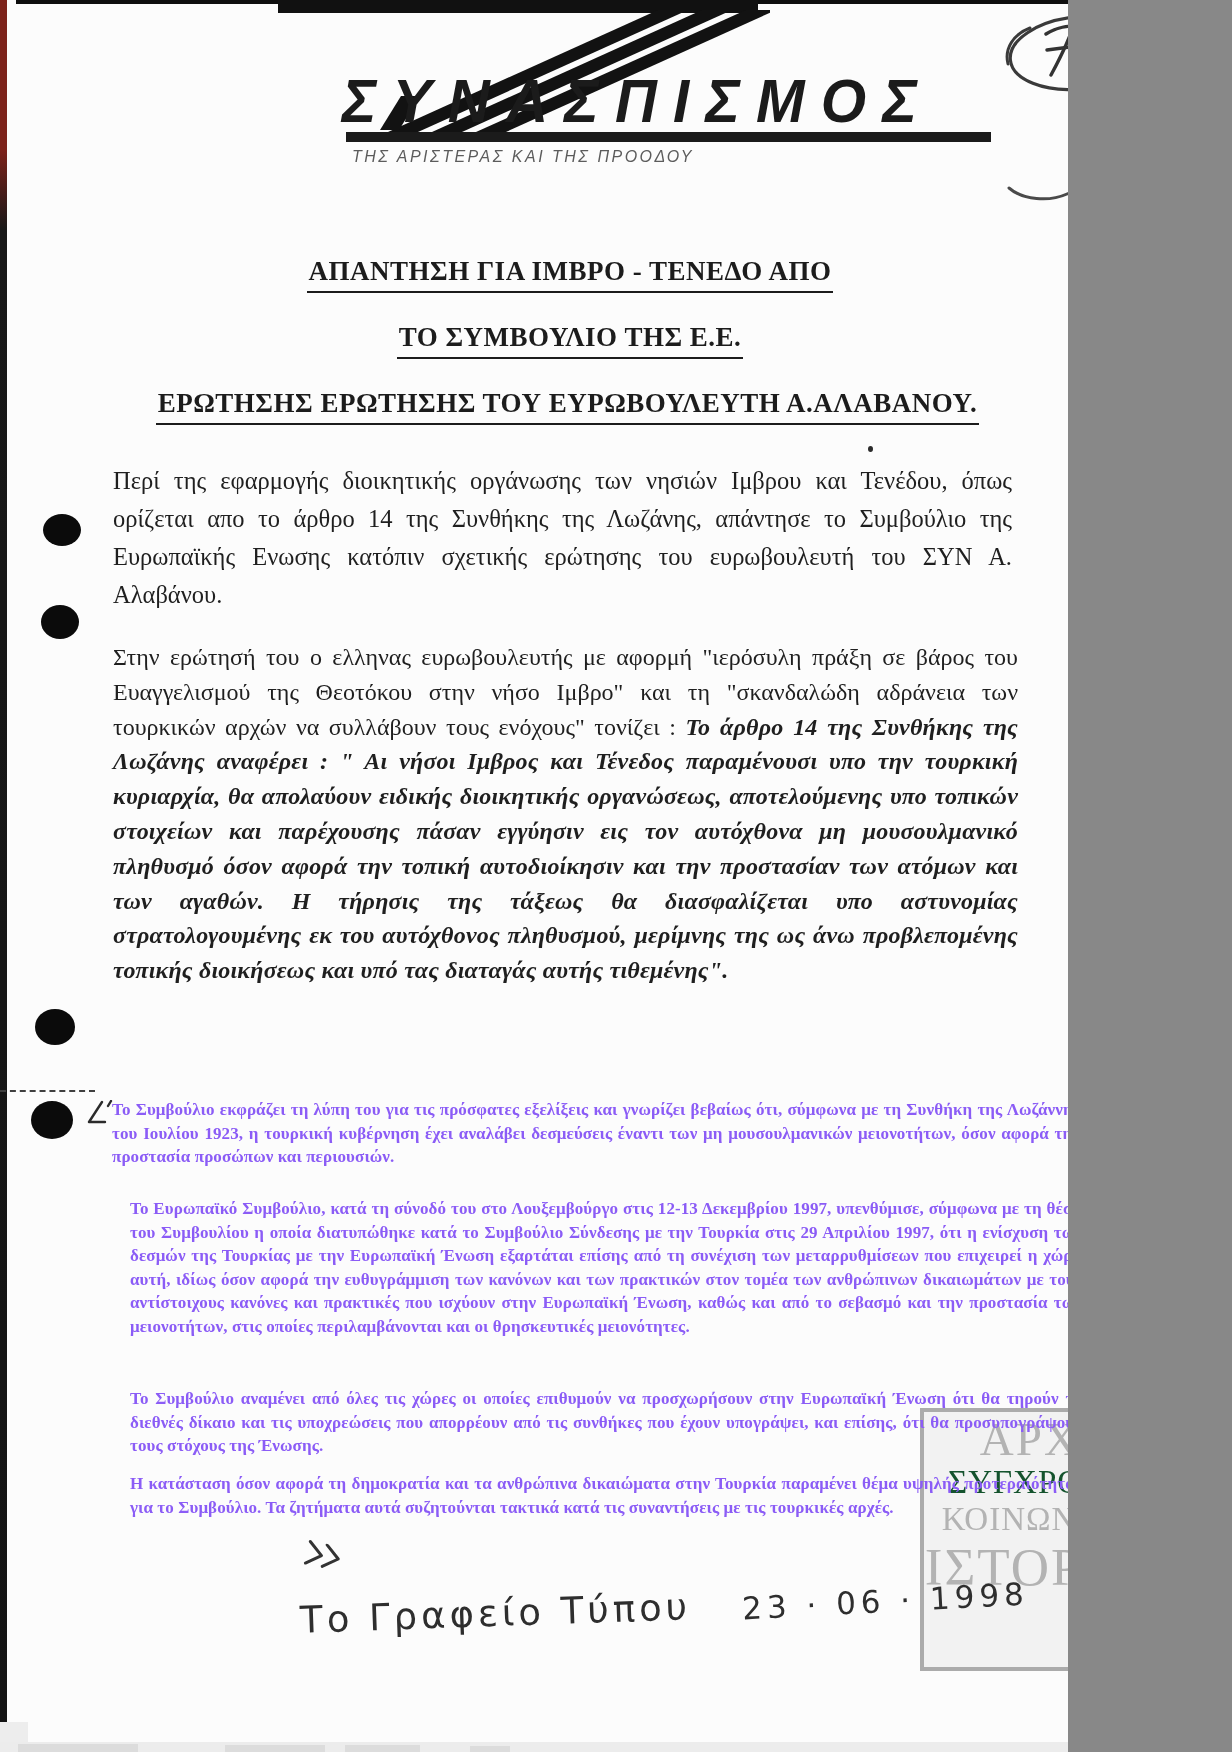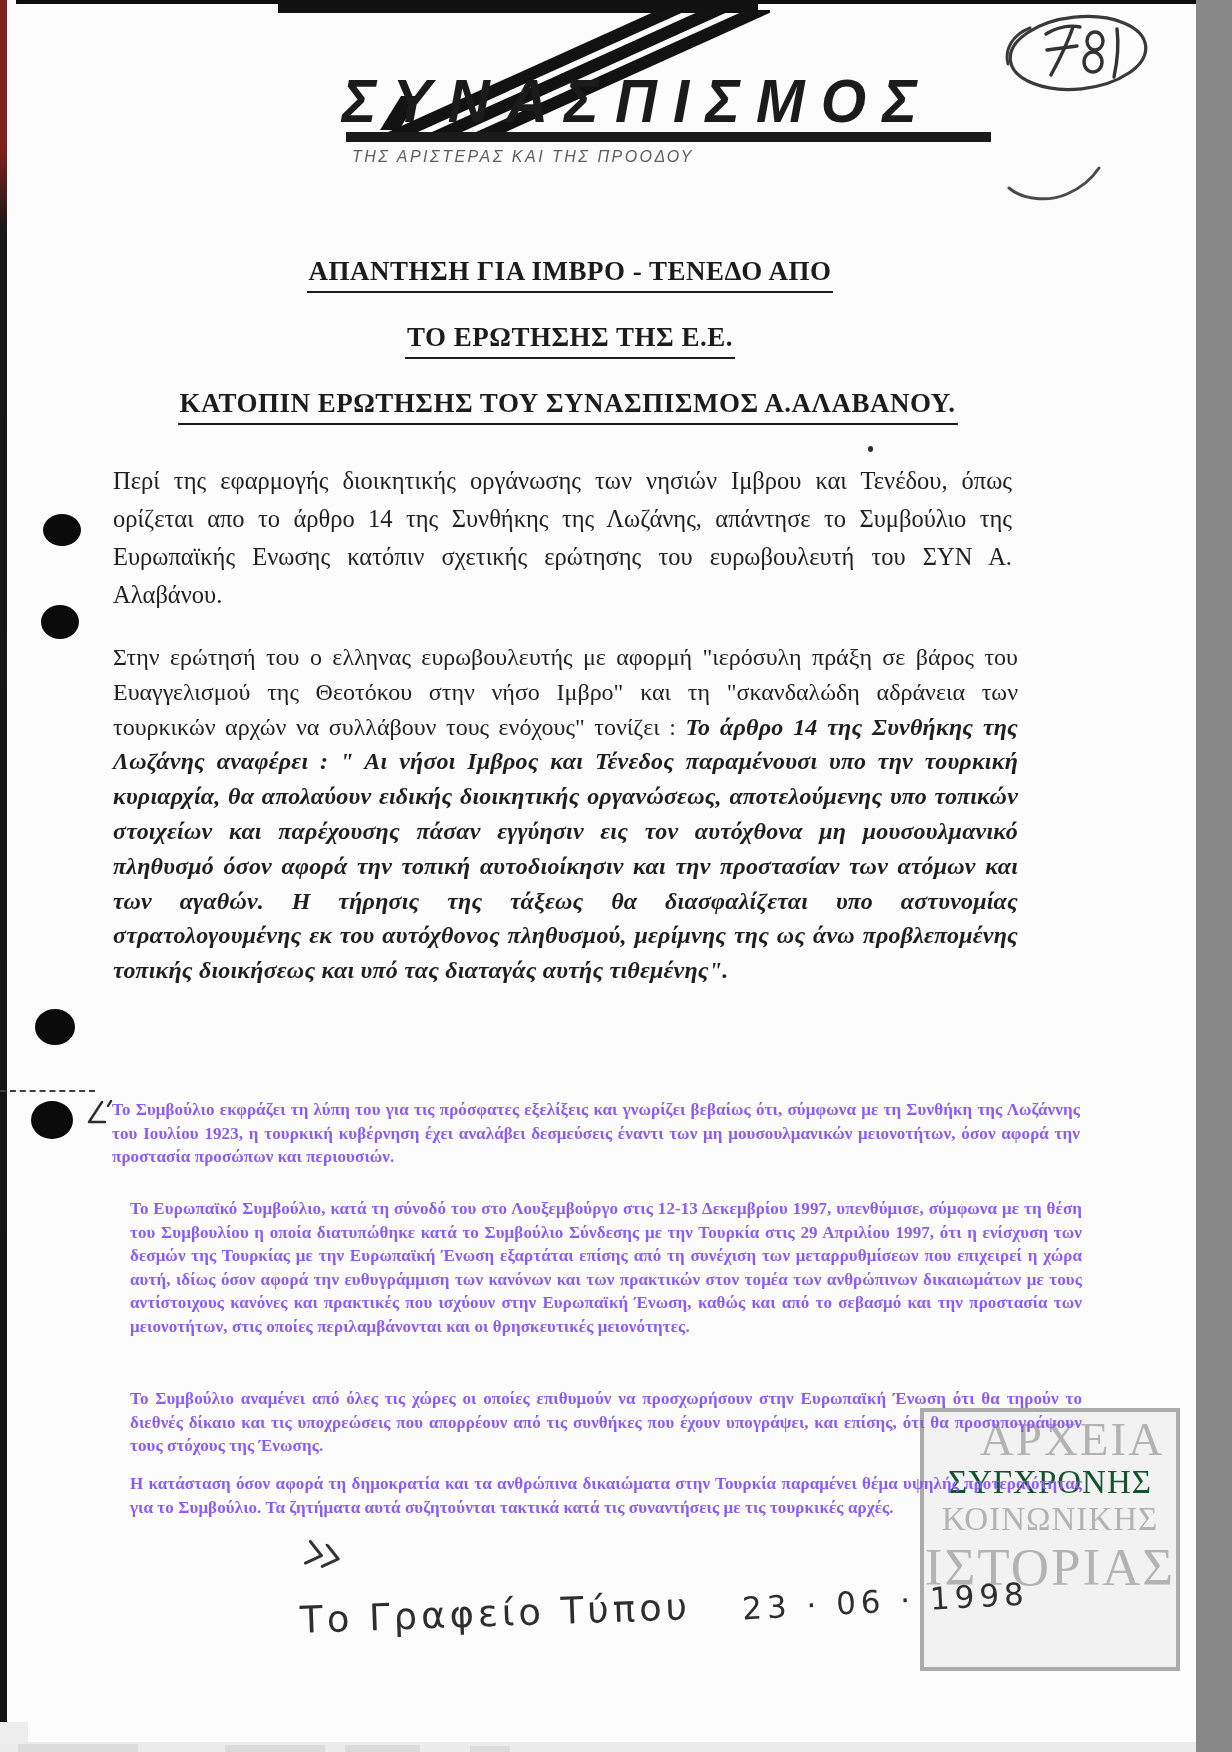--- a/index.html
+++ b/index.html
@@ -1,16 +1,16 @@
 <!DOCTYPE html>
 <html><head>
 <meta charset="utf-8">
 <style>
   html,body{margin:0;padding:0;background:#888;}
-  .page{position:relative;width:1196px;height:1752px;background:#fcfcfc;overflow:hidden;
+  .page{position:relative;width:1068px;height:1752px;background:#fcfcfc;overflow:hidden;
         font-family:"Liberation Serif",serif;color:#1f1f1f;}
   
   .edge-left{position:absolute;left:0;top:0;width:7px;height:100%;
              background:linear-gradient(to bottom,#7c221a 0px,#7c221a 150px,#181818 230px,#141414 100%);}
   .edge-top{position:absolute;left:16px;top:0;width:1216px;height:4px;background:#0e0e0e;}
   .logo-band{position:absolute;left:278px;top:0;width:480px;height:13px;background:#111;}
   .edge-bottom{position:absolute;left:0;top:1742px;width:100%;height:10px;background:#ececec;}
   .patch{position:absolute;background:#dcdcdc;}
   
   .logo-swoosh{position:absolute;left:270px;top:0;}
@@ -88,24 +88,24 @@
   </svg>
 
   <svg style="position:absolute;left:1005px;top:158px;" width="100" height="50" viewBox="0 0 100 50">
     <path d="M4,30 C18,42 44,44 62,36 C76,30 86,22 94,10" fill="none" stroke="#4a4a4a" stroke-width="3" stroke-linecap="round"></path>
   </svg>
 
   <div class="center-row" style="left:0;top:256px;width:1140px;">
     <span class="headline">ΑΠΑΝΤΗΣΗ ΓΙΑ ΙΜΒΡΟ - ΤΕΝΕΔΟ ΑΠΟ</span>
   </div>
   <div class="center-row" style="left:0;top:322px;width:1140px;">
-    <span class="headline">ΤΟ ΕΡΩΤΗΣΗΣ ΤΗΣ Ε.Ε.</span>
+    <span class="headline">ΤΟ ΣΥΜΒΟΥΛΙΟ ΤΗΣ Ε.Ε.</span>
   </div>
   <div class="center-row" style="left:0;top:388px;width:1135px;">
-    <span class="headline">ΚΑΤΟΠΙΝ ΕΡΩΤΗΣΗΣ ΤΟΥ ΣΥΝΑΣΠΙΣΜΟΣ Α.ΑΛΑΒΑΝΟΥ.</span>
+    <span class="headline">ΕΡΩΤΗΣΗΣ ΕΡΩΤΗΣΗΣ ΤΟΥ ΕΥΡΩΒΟΥΛΕΥΤΗ Α.ΑΛΑΒΑΝΟΥ.</span>
   </div>
   <div class="tiny-dot"></div>
 
   <div class="hole" style="left:43px;top:514px;width:38px;height:32px;"></div>
   <div class="hole" style="left:41px;top:605px;width:38px;height:34px;"></div>
   <div class="hole" style="left:35px;top:1009px;width:40px;height:36px;"></div>
   <div class="hole" style="left:31px;top:1101px;width:42px;height:38px;"></div>
 
   <div class="body-par" style="left:113px;top:462px;width:899px;">Περί της εφαρμογής διοικητικής οργάνωσης των νησιών Ιμβρου και Τενέδου, όπως ορίζεται απο το άρθρο 14 της Συνθήκης της Λωζάνης, απάντησε το Συμβούλιο της Ευρωπαϊκής Ενωσης κατόπιν σχετικής ερώτησης του ευρωβουλευτή του ΣΥΝ  Α. Αλαβάνου.</div>
 

